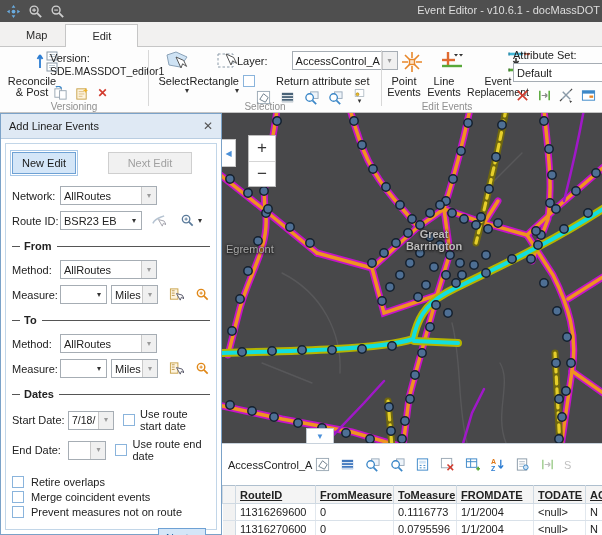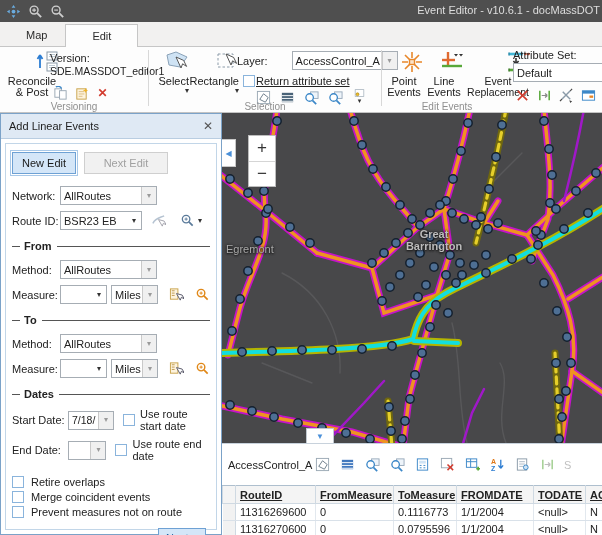--- a/index.html
+++ b/index.html
@@ -163,21 +163,21 @@
     </div>
     <div style="position:absolute;left:88px;top:4px;display:flex;align-items:center;gap:20px;">
       <span>Layer:</span>
       <div class="combo" style="width:106px;margin-left:4px;">
         <span class="val">AccessControl_A</span>
         <span class="dbtn">
             <span class="caret gray">▾</span>
           </span>
       </div>
     </div>
-    <div style="position:absolute;left:94px;top:28px;display:flex;align-items:center;gap:1px;text-decoration:underline;">
+    <div style="position:absolute;left:94px;top:28px;display:flex;align-items:center;gap:21px;">
       <span class="cb"></span>
       <span>Return attribute set</span>
     </div>
     <div style="position:absolute;left:106px;top:42px;display:flex;gap:7px;align-items:center;">
       <span class="smicon">
         <svg viewBox="0 0 16 16" width="15" height="15">
             <rect x="1.5" y="1.5" width="13" height="13" fill="#fff" stroke="#9aa8b4"></rect>
             <path d="M4 10l4-6 5 4-3 5z" fill="none" stroke="#6a7a88"></path>
           </svg>
       </span>
@@ -287,21 +287,21 @@
     <div class="grp-label" style="left:0;right:90px;">Edit Events</div>
   </div>
 </div>
 
 <div id="panel">
   <div id="panel-header">
     <span class="ph-title">Add Linear Events</span>
     <span class="ph-close">✕</span>
   </div>
   <div id="panel-body">
-    <div class="prow" style="margin-bottom:12px;">
+    <div class="prow" style="margin-bottom:12px;gap:24px;">
       <span class="btn" style="width:64px;outline:1px solid #a8c8e8;outline-offset:1px;">New Edit</span>
       <span class="btn disabled" style="width:84px;margin-left:8px;">Next Edit</span>
     </div>
 
     <div class="prow">
       <span class="plabel">Network:</span>
       <div class="combo" style="width:97px;">
         <span class="val">AllRoutes</span>
         <span class="dbtn">
             <span class="caret gray">▾</span>

